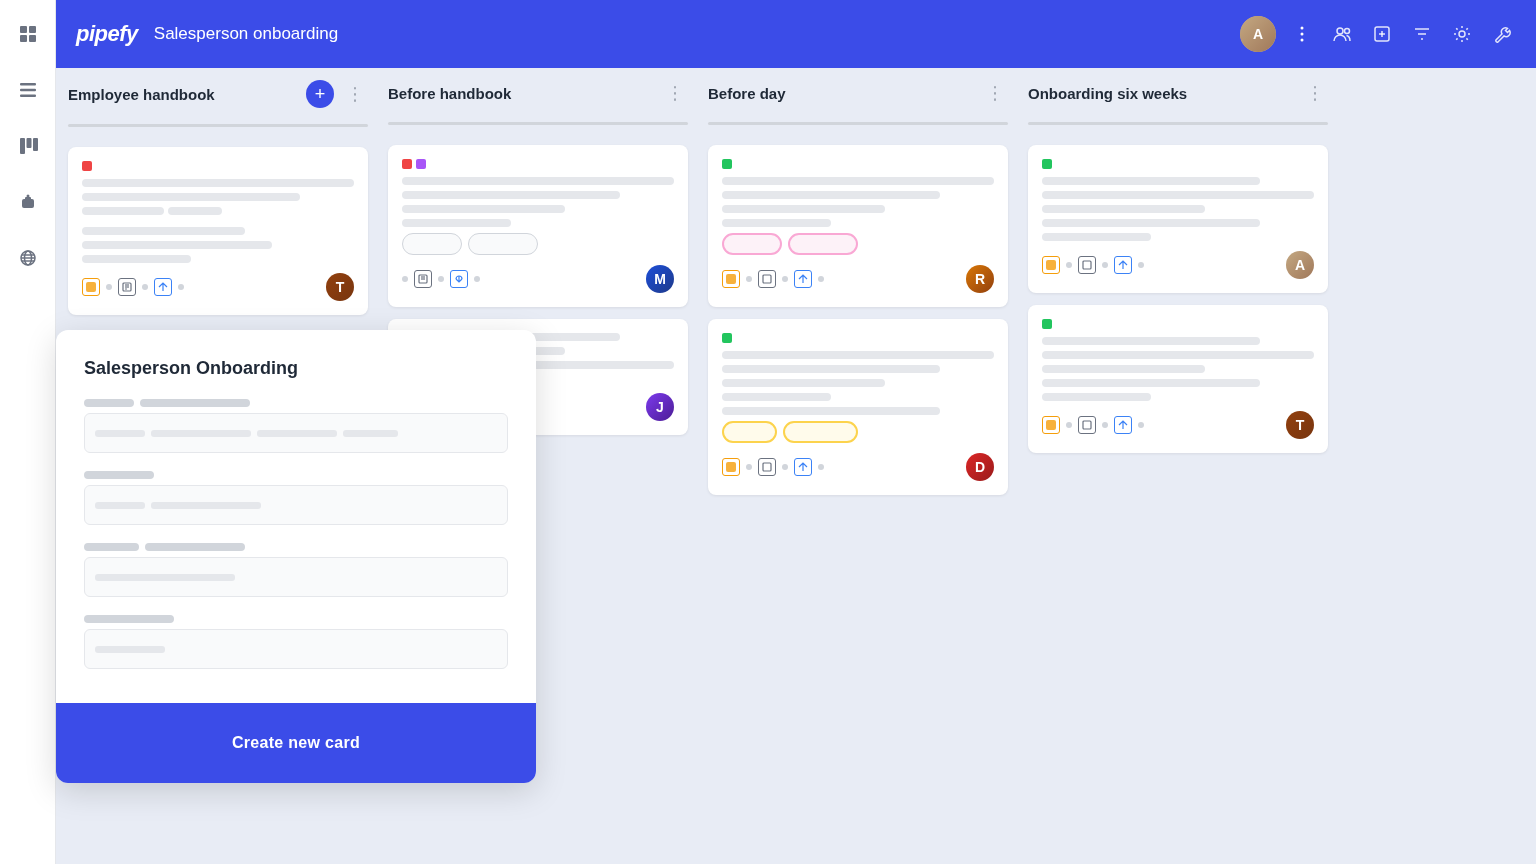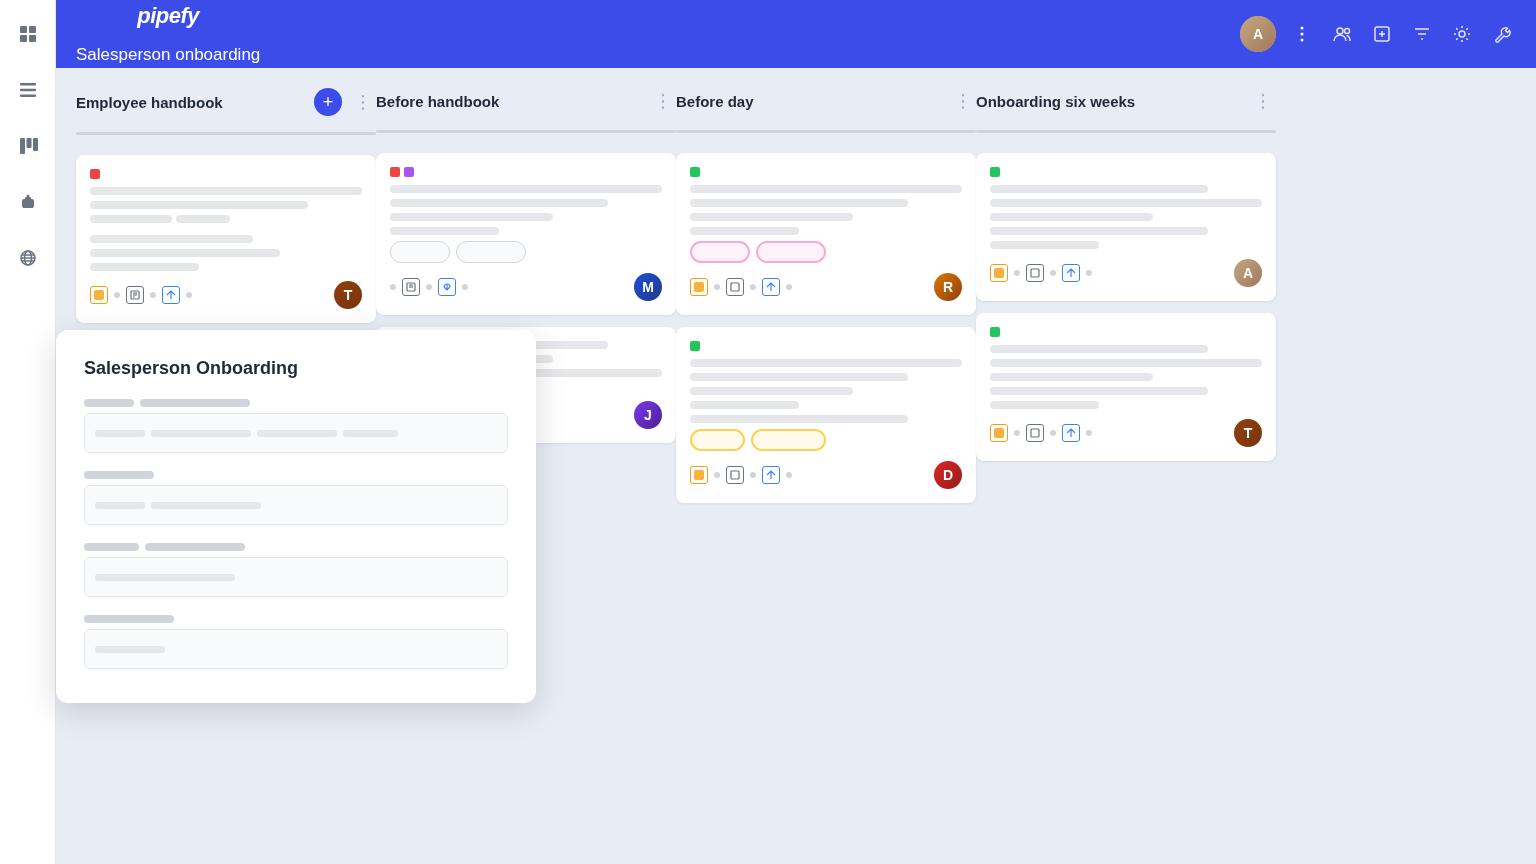--- a/index.html
+++ b/index.html
@@ -50,21 +50,20 @@
       height: 68px;
       display: flex;
       align-items: center;
       padding: 0 20px;
       justify-content: space-between;
     }
     .header-left {
       display: flex;
       align-items: center;
       gap: 16px;
-      flex-direction: column;
     }
     .logo {
       color: #fff;
       font-size: 22px;
       font-weight: 700;
       letter-spacing: -0.5px;
     }
     .logo span { font-style: italic; }
     .header-title {
       color: #fff;
@@ -92,22 +91,23 @@
       background: #c4a882;
       overflow: hidden;
       display: flex;
       align-items: center;
       justify-content: center;
     }
 
     
     .board {
       flex: 1;
-      padding: 20px;
-      display: flex;
+      padding: 12px;
+      display: flex;
+      gap: 20px;
       overflow-x: auto;
     }
 
     
     .column {
       width: 300px;
       flex-shrink: 0;
       display: flex;
       flex-direction: column;
       gap: 12px;
@@ -747,13 +747,16 @@
     <div class="form-field">
       <div class="field-label">
         <div class="label-skel" style="width:90px;"></div>
       </div>
       <div class="field-input">
         <div class="input-skel" style="width:70px;"></div>
       </div>
     </div>
 
   </div>
+  <div class="panel-footer">
+    <button class="create-btn">Create new card</button>
+  </div>
 </div>
 
 </body></html>

